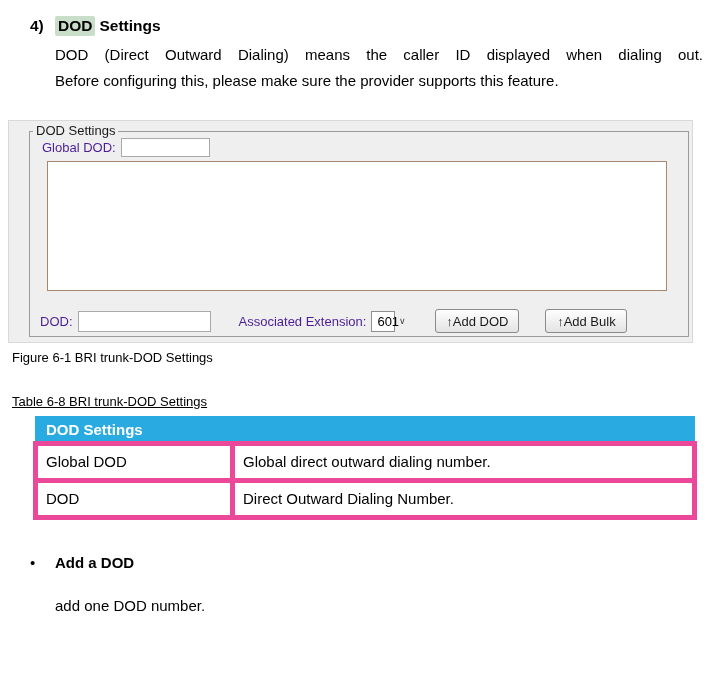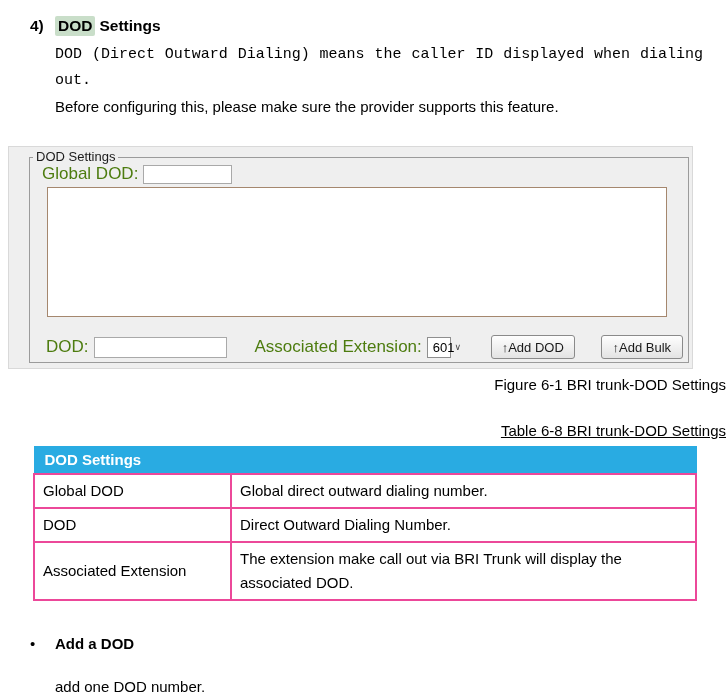--- a/index.html
+++ b/index.html
@@ -4,58 +4,58 @@
 <style>
   * { margin: 0; padding: 0; box-sizing: border-box; }
   html, body { width: 726px; background: #ffffff; font-family: "Liberation Sans", sans-serif; color: #000; }
   body { height: 700px; overflow: hidden; }
 
   
   .heading { display: flex; margin: 16px 0 0 30px; font-size: 15.5px; font-weight: bold; line-height: 20px; }
   .heading .num { width: 25px; }
   .heading .hl { background: #c9dec9; border-radius: 2px; padding: 0 3px; margin-right: 4px; }
   .intro { margin: 6px 0 0 55px; width: 648px; font-size: 15px; line-height: 26px; }
-  .just { text-align: justify; text-align-last: justify; font-family: Liberation Mono, monospace; }
+  .just { text-align: justify; text-align-last: justify; }
 
   
   .panel { position: relative; margin: 26px 0 0 8px; width: 685px; height: 223px;
            background: #efefef; border: 1px solid #d9d9d9; }
   .groupbox { position: absolute; left: 20px; top: 10px; width: 660px; height: 206px;
               border: 1px solid #9b9b9b; }
   .legend { position: absolute; left: 3px; top: -9px; background: #efefef; padding: 0 3px;
             font-size: 13px; color: #1a1a1a; }
   .gdod-row { position: absolute; left: 12px; top: 6px; display: flex; align-items: center; }
-  .ui-label { font-size: 17px; color: #4d7c0f; }
+  .ui-label { font-size: 13px; color: #4c1d95; }
   .ui-input { background: #fff; border: 1px solid #a9a9a9; height: 19px; font-size: 13px;
               font-family: "Liberation Sans", sans-serif; padding: 0 4px; }
   .gdod-input { width: 89px; margin-left: 5px; }
   .dod-list { position: absolute; left: 17px; top: 29px; width: 620px; height: 130px;
               background: #fff; border: 1px solid #a5876e; }
-  .bottom-row { position: absolute; left: 16px; top: 177px; width: 640px; display: flex; align-items: center; }
+  .bottom-row { position: absolute; left: 10px; top: 177px; width: 640px; display: flex; align-items: center; }
   .dod-input { width: 133px; height: 21px; margin-left: 5px; }
   .ae-label { margin-left: 28px; }
   .ui-select { display: flex; align-items: center; justify-content: space-between;
                margin-left: 5px; width: 24px; height: 21px; background: #fff;
                border: 1px solid #8f8f8f; font-size: 13px; padding: 0 3px 0 5px; cursor: default; }
   .ui-select .chev { font-size: 9px; color: #444; }
   .win-btn { height: 24px; background: linear-gradient(#fefefe, #e3e3e3);
              border: 1px solid #8a8a8a; border-radius: 3px; font-size: 13px;
              font-family: "Liberation Sans", sans-serif; color: #1a1a1a; text-align: center; }
   .btn-adddod { width: 84px; margin-left: 40px; }
   .btn-addbulk { width: 82px; margin-left: 26px; }
 
-  .caption { width: 726px; text-align: right; font-size: 15px; }
+  .caption { width: 726px; text-align: left; font-size: 13px; padding-left: 12px; }
   .fig-caption { margin-top: 7px; }
   .tbl-caption { margin-top: 29px; text-decoration: underline; }
 
   
   table.doc-table { margin: 7px 0 0 33px; width: 664px; border-collapse: collapse; font-size: 15px; }
   .doc-table th { background: #29abe2; color: #fff; font-weight: bold; text-align: left;
                   height: 27px; padding: 0 0 0 10px; border: 1px solid #29abe2; }
-  .doc-table td { border: 2px solid #ec4899; background: #fff; vertical-align: middle;
+  .doc-table td { border: 5px solid #ec4899; background: #fff; vertical-align: middle;
                   line-height: 24px; padding: 4px 8px; }
   .doc-table td.col1 { width: 197px; }
 
   
   .bullet-row { display: flex; margin: 33px 0 0 30px; font-size: 15px; font-weight: bold; line-height: 19px; }
   .bullet-row .marker { width: 25px; font-weight: normal; }
   .closing { margin: 22px 0 0 55px; width: 648px; font-size: 15px; }
   .closing .l1 { line-height: 24px; }
   .closing .l2 { margin-top: 12px; line-height: 24px; }
   .inline-btn { display: inline-block; vertical-align: -4px; font-size: 11px; color: #333;
@@ -110,24 +110,20 @@
     <th colspan="2">DOD Settings</th>
   </tr>
   <tr>
     <td class="col1">Global DOD</td>
     <td>Global direct outward dialing number.</td>
   </tr>
   <tr>
     <td class="col1">DOD</td>
     <td>Direct Outward Dialing Number.</td>
   </tr>
-  <tr>
-    <td class="col1">Associated Extension</td>
-    <td>The extension make call out via BRI Trunk will display the associated DOD.</td>
-  </tr>
 </tbody>
   </table>
 
 <div class="bullet-row">
   <span class="marker">•</span>
   <span>Add a DOD</span>
 </div>
 
 <div class="closing">
   <div class="l2">add one DOD number.</div>

